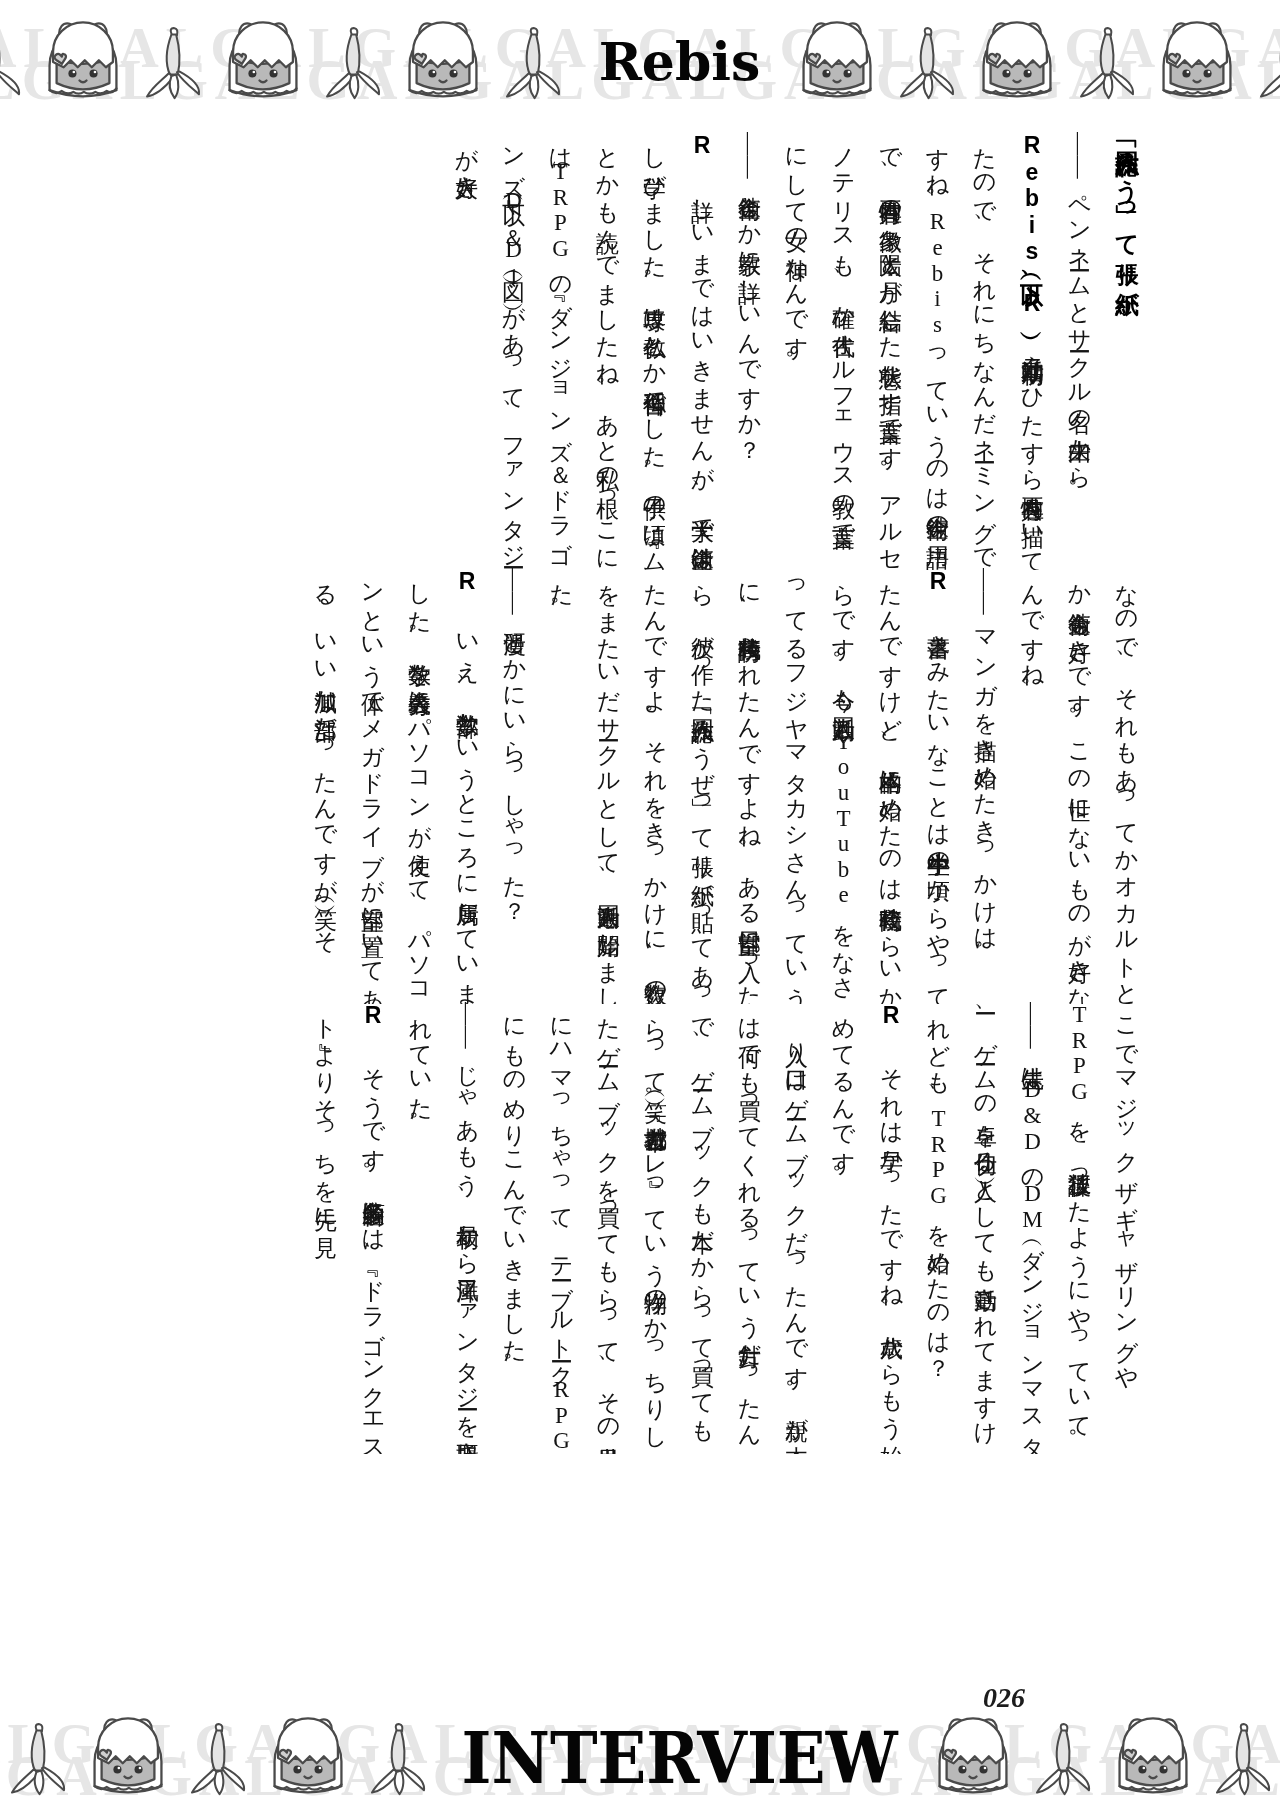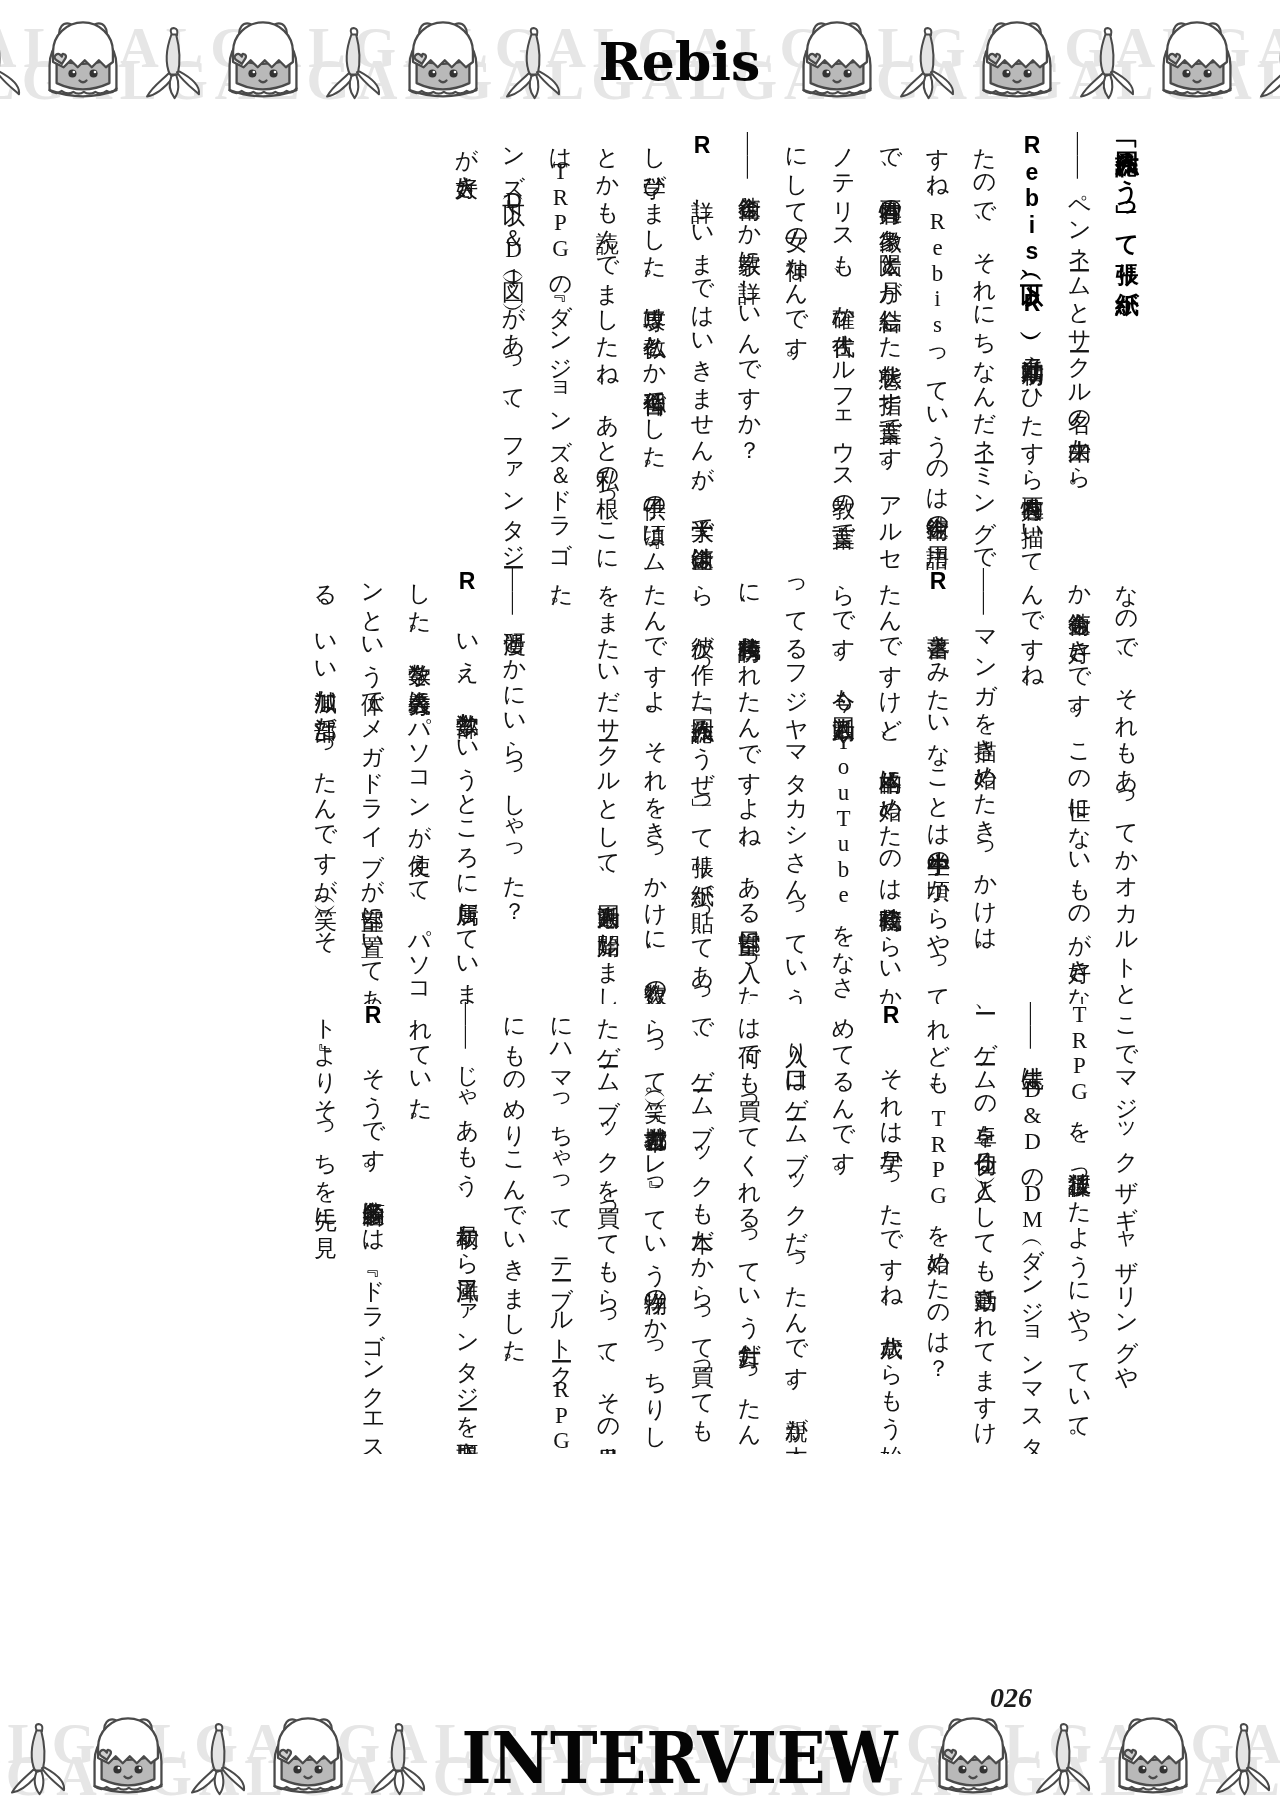--- a/index.html
+++ b/index.html
@@ -16,21 +16,21 @@
   .banner.top .wm.r2{top:48px;left:-70px;}
   .banner.bottom .wm.r1{top:12px;left:-40px;}
   .banner.bottom .wm.r2{top:44px;left:-86px;}
   .icons{position:relative;display:flex;align-items:center;justify-content:center;gap:13px;height:100%;}
   .ico{display:block;flex:0 0 auto;}
   .title-rebis{font-family:"DejaVu Serif","Liberation Serif",serif;font-weight:700;
                font-size:52px;line-height:1;margin:0 20px;color:#050505;}
   .title-interview{font-family:"DejaVu Serif","Liberation Serif",serif;font-weight:700;
                font-size:64px;line-height:1;margin:0 18px;color:#050505;
                transform:scaleY(1.12);letter-spacing:0px;}
-  .pagenum{position:absolute;top:1682px;right:248px;
+  .pagenum{position:absolute;top:1682px;right:255px;
            font-family:"Liberation Serif","DejaVu Serif",serif;
            font-style:italic;font-weight:600;font-size:28px;color:#1c1c1c;}
 
   
   .band{position:absolute;right:130px;width:1014px;overflow:hidden;
         writing-mode:vertical-rl;text-orientation:upright;
         font-size:23px;line-height:47px;letter-spacing:0.6px;color:#141414;}
   .band.b1{top:132px;height:438px;}
   .band.b2{top:568px;height:436px;}
   .band.b3{top:1002px;height:452px;}

